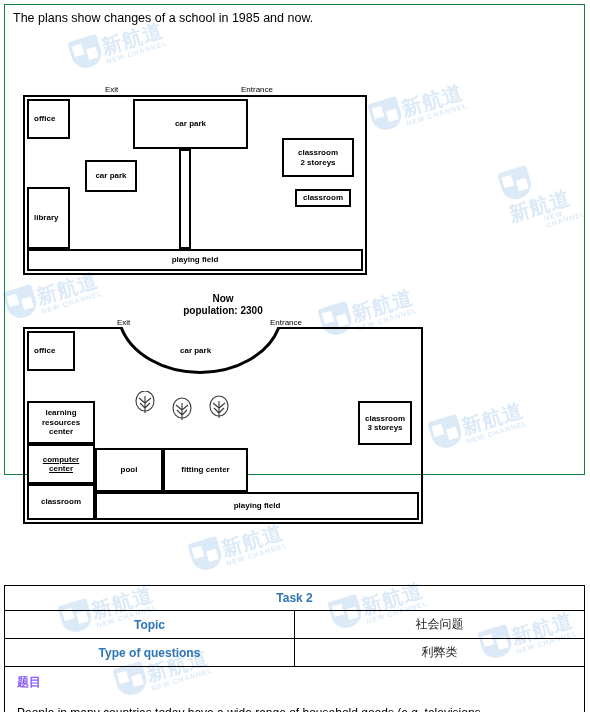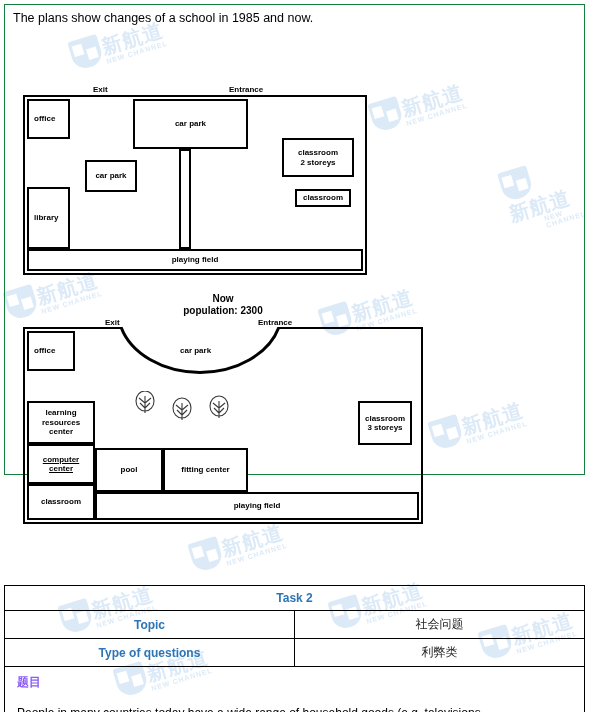--- a/index.html
+++ b/index.html
@@ -122,22 +122,23 @@
     z-index: 2;
   }
   .rm.left-align {
     justify-content: flex-start;
     padding-left: 5px;
     text-align: left;
   }
   .edge-label {
     position: absolute;
     font-size: 8px;
-    font-weight: bold;
+    font-weight: normal;
     white-space: nowrap;
+    margin-left: 12px;
   }
   .floating-label {
     position: absolute;
     font-size: 8px;
     font-weight: bold;
     white-space: nowrap;
     z-index: 3;
   }
 
   

